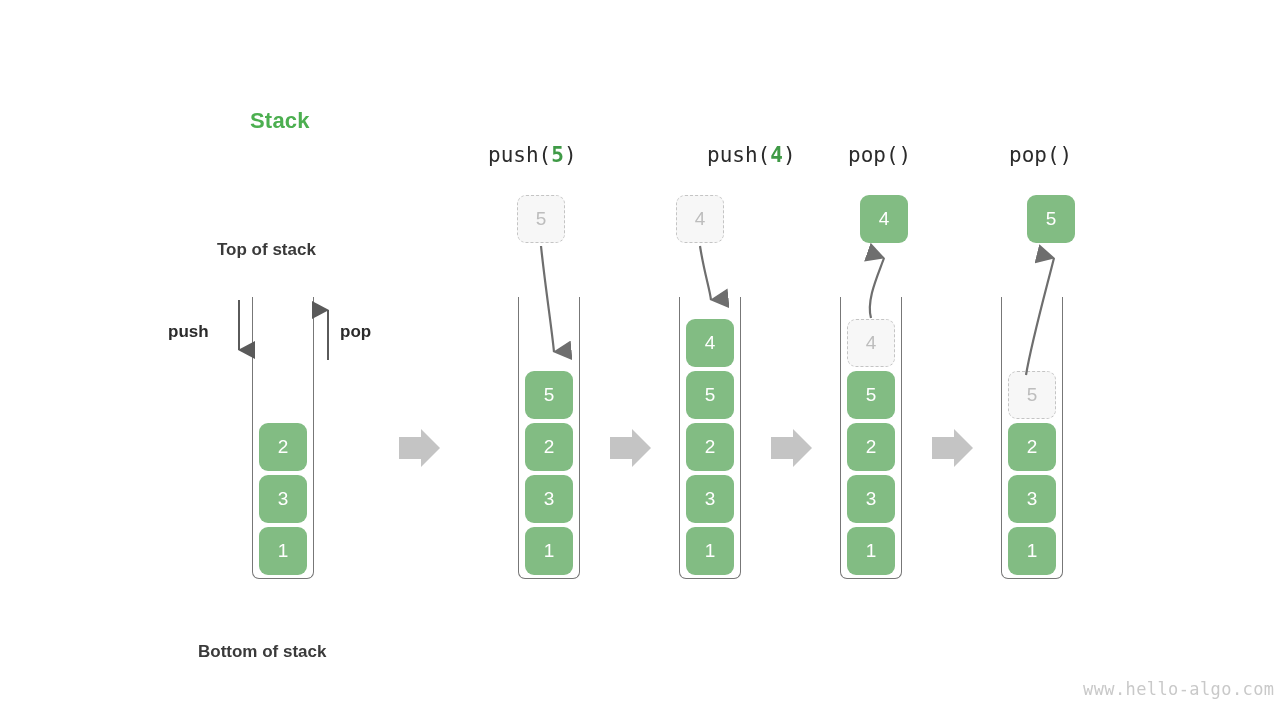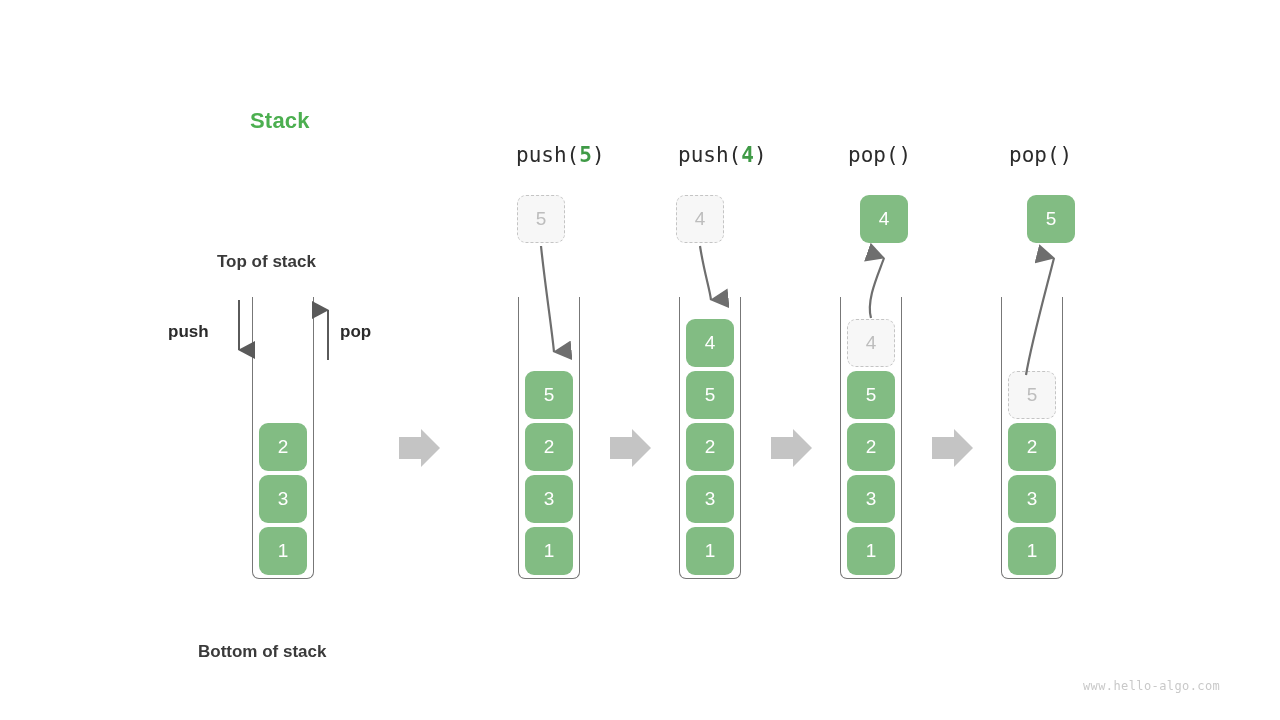--- a/index.html
+++ b/index.html
@@ -29,21 +29,21 @@
     font-weight: bold;
     color: #4CAF50;
     letter-spacing: 0.2px;
   }
   .caption {
     font-size: 17px;
     font-weight: bold;
     color: #3A3A3A;
     white-space: nowrap;
   }
-  .cap-top   { left: 217px; top: 252px; }
+  .cap-top   { left: 217px; top: 240px; }
   .cap-bottom{ left: 198px; top: 642px; }
 
   .op-label {
     font-family: "DejaVu Sans Mono", "Liberation Mono", monospace;
     font-size: 21px;
     color: #2B2B2B;
     white-space: nowrap;
     letter-spacing: 0px;
   }
   .op-label .num { color: #3F9A46; font-weight: bold; }
@@ -53,21 +53,21 @@
     font-weight: bold;
     color: #2B2B2B;
   }
   .push-word { left: 168px; top: 322px; text-align: center; }
   .pop-word  { left: 340px; top: 322px; }
 
   .watermark {
     left: 1083px;
     top: 679px;
     font-family: "DejaVu Sans Mono", "Liberation Mono", monospace;
-    font-size: 12px;
+    font-size: 17px;
     color: #C9C9C9;
     letter-spacing: 0.4px;
     white-space: nowrap;
   }
 
   
   .tube {
     width: 62px;
     height: 282px;   
     box-sizing: border-box;
@@ -114,22 +114,22 @@
 <div id="stage">
 
   <div class="abs stack-title">Stack</div>
 
   <div class="abs caption cap-top">Top of stack</div>
   <div class="abs caption cap-bottom">Bottom of stack</div>
 
   <div class="abs push-word">push</div>
   <div class="abs pop-word">pop</div>
 
-  <div class="abs op-label" style="left:516px; top:143px;"><span>push(</span><span class="num">5</span><span>)</span></div>
-  <div class="abs op-label" style="left:678px; top:143px;"><span>push(</span><span class="num">4</span><span>)</span></div>
+  <div class="abs op-label" style="left:488px; top:143px;"><span>push(</span><span class="num">5</span><span>)</span></div>
+  <div class="abs op-label" style="left:707px; top:143px;"><span>push(</span><span class="num">4</span><span>)</span></div>
   <div class="abs op-label" style="left:848px; top:143px;"><span>pop(</span><span class="num"></span><span>)</span></div>
   <div class="abs op-label" style="left:1009px; top:143px;"><span>pop(</span><span class="num"></span><span>)</span></div>
 
   <div class="abs tube" style="left:252px; top:297px;"></div>
   <div class="abs tube" style="left:518px; top:297px;"></div>
   <div class="abs tube" style="left:679px; top:297px;"></div>
   <div class="abs tube" style="left:840px; top:297px;"></div>
   <div class="abs tube" style="left:1001px; top:297px;"></div>
 
   <div class="abs cell solid" style="left:259px; top:423px;">2</div>

